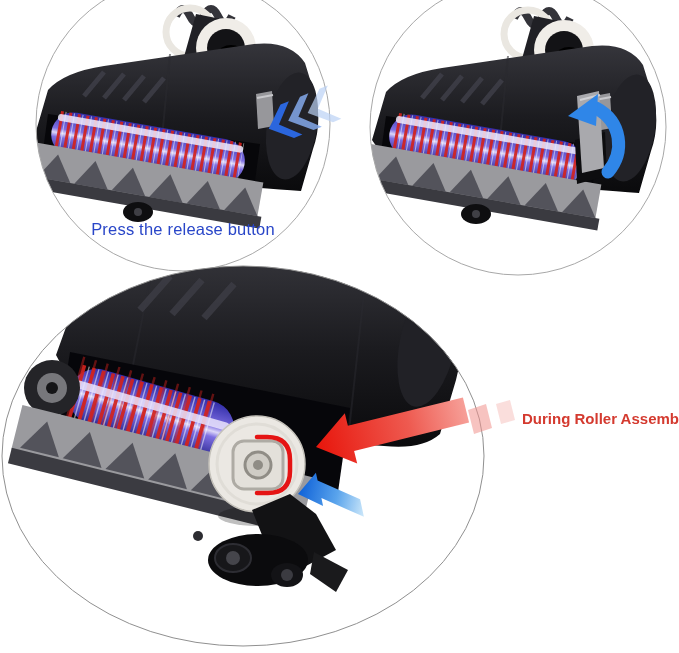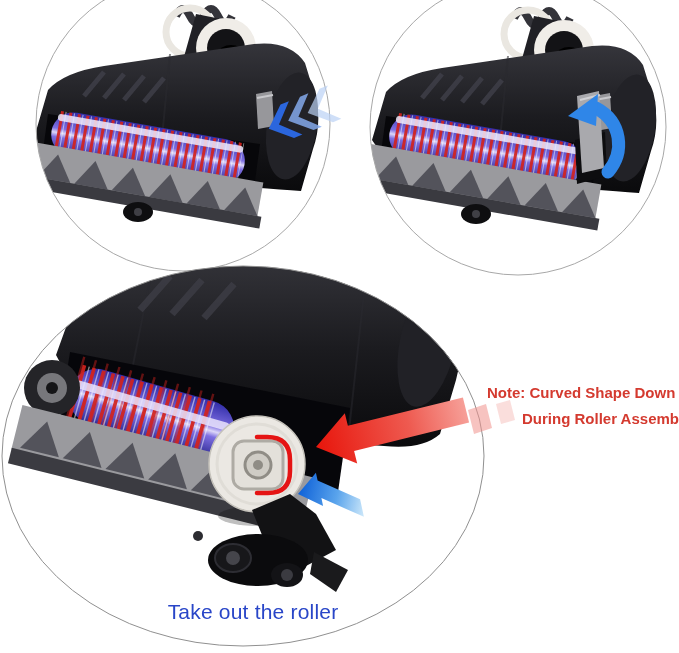--- a/index.html
+++ b/index.html
@@ -170,17 +170,16 @@
     <g>
       <polygon points="462.9,397.4 347.9,425.8 344.8,413.2 316,447 357.2,463.6 354.1,451 469.1,422.6" fill="url(#redArrG)"></polygon>
       <polygon points="468,410 486,404 492,428 474,434" fill="#f0928c" opacity="0.55"></polygon>
       <polygon points="496,404 510,400 515,420 501,424" fill="#f0928c" opacity="0.3"></polygon>
     </g>
 
     <polygon points="360.1,499.2 317.6,480.5 315.9,472.7 298,494 323.1,505.9 321.4,498.1 363.9,516.8" fill="url(#bluArrG)"></polygon>
   </g>
 </svg>
 
-<div class="cap3" style="left:133px;top:600px;width:240px;">Take out the roller</div>
-<div class="note" style="left:487px;top:384px;">Note: Curved Shape Down</div>
+<div class="cap" style="left:55px;top:220px;width:256px;">Press the release button</div>
 <div class="note" style="left:522px;top:410px;">During Roller Assembly</div>
 
 </div>
 
 </body></html>

